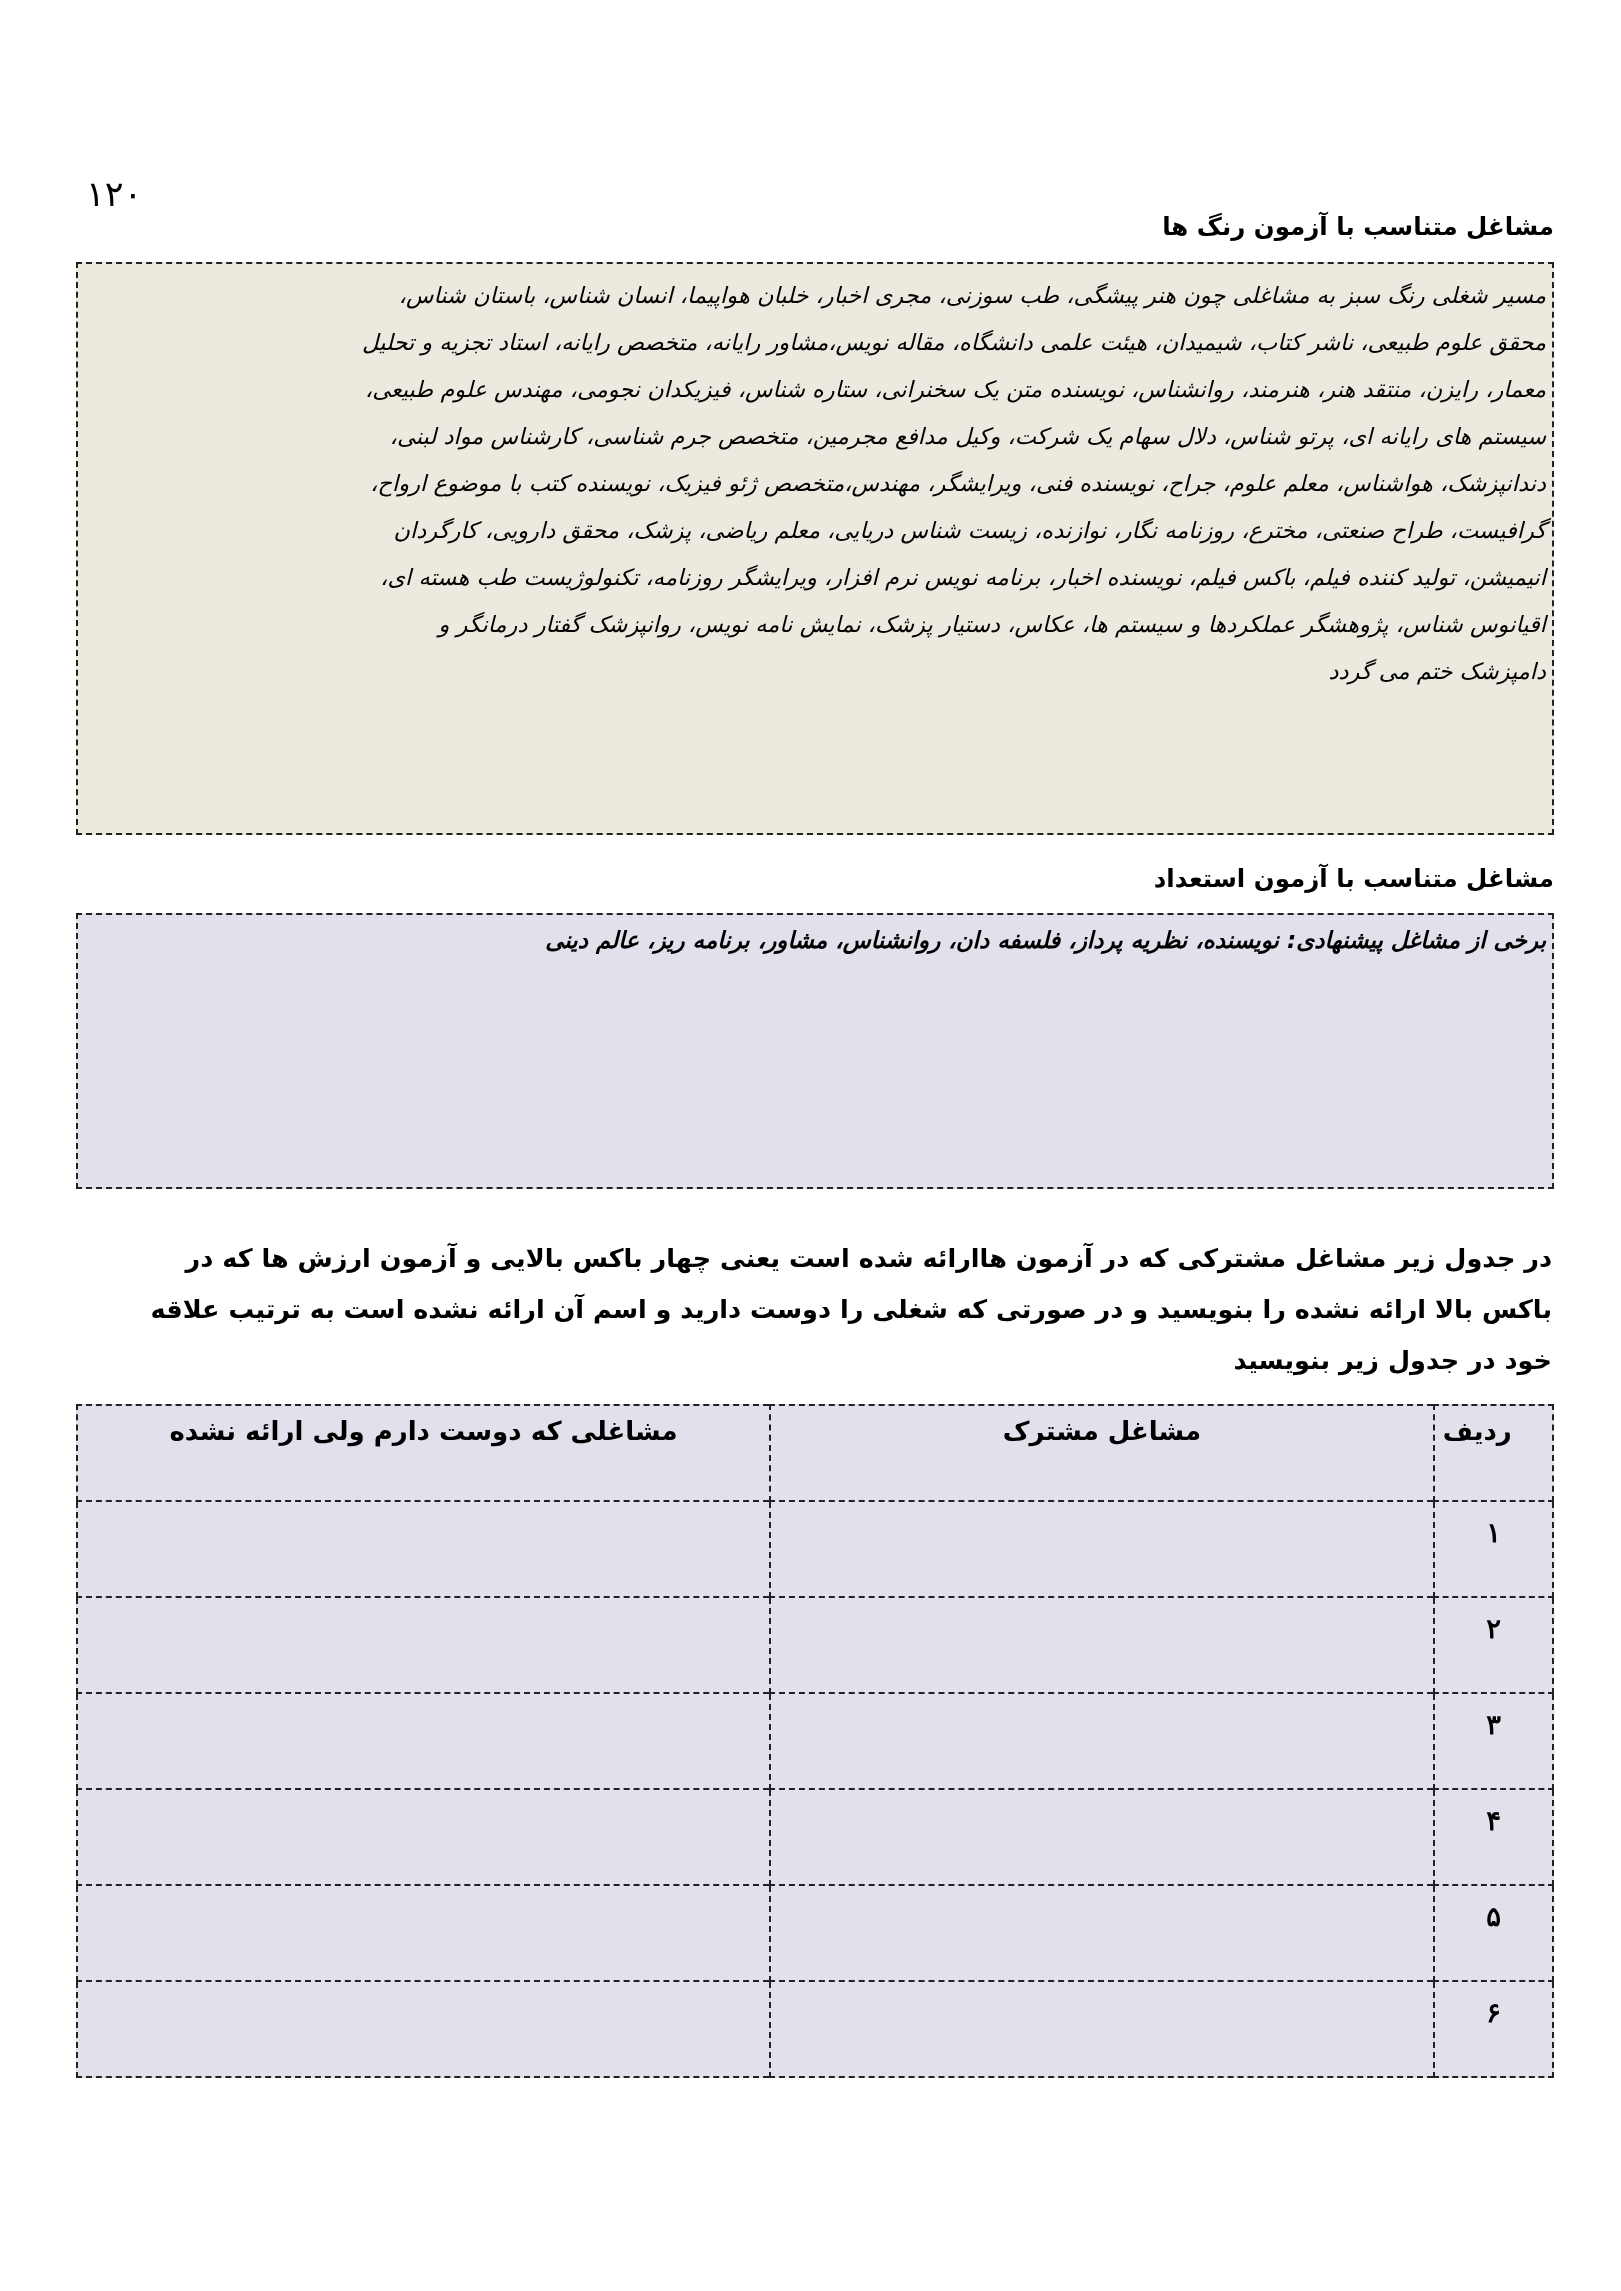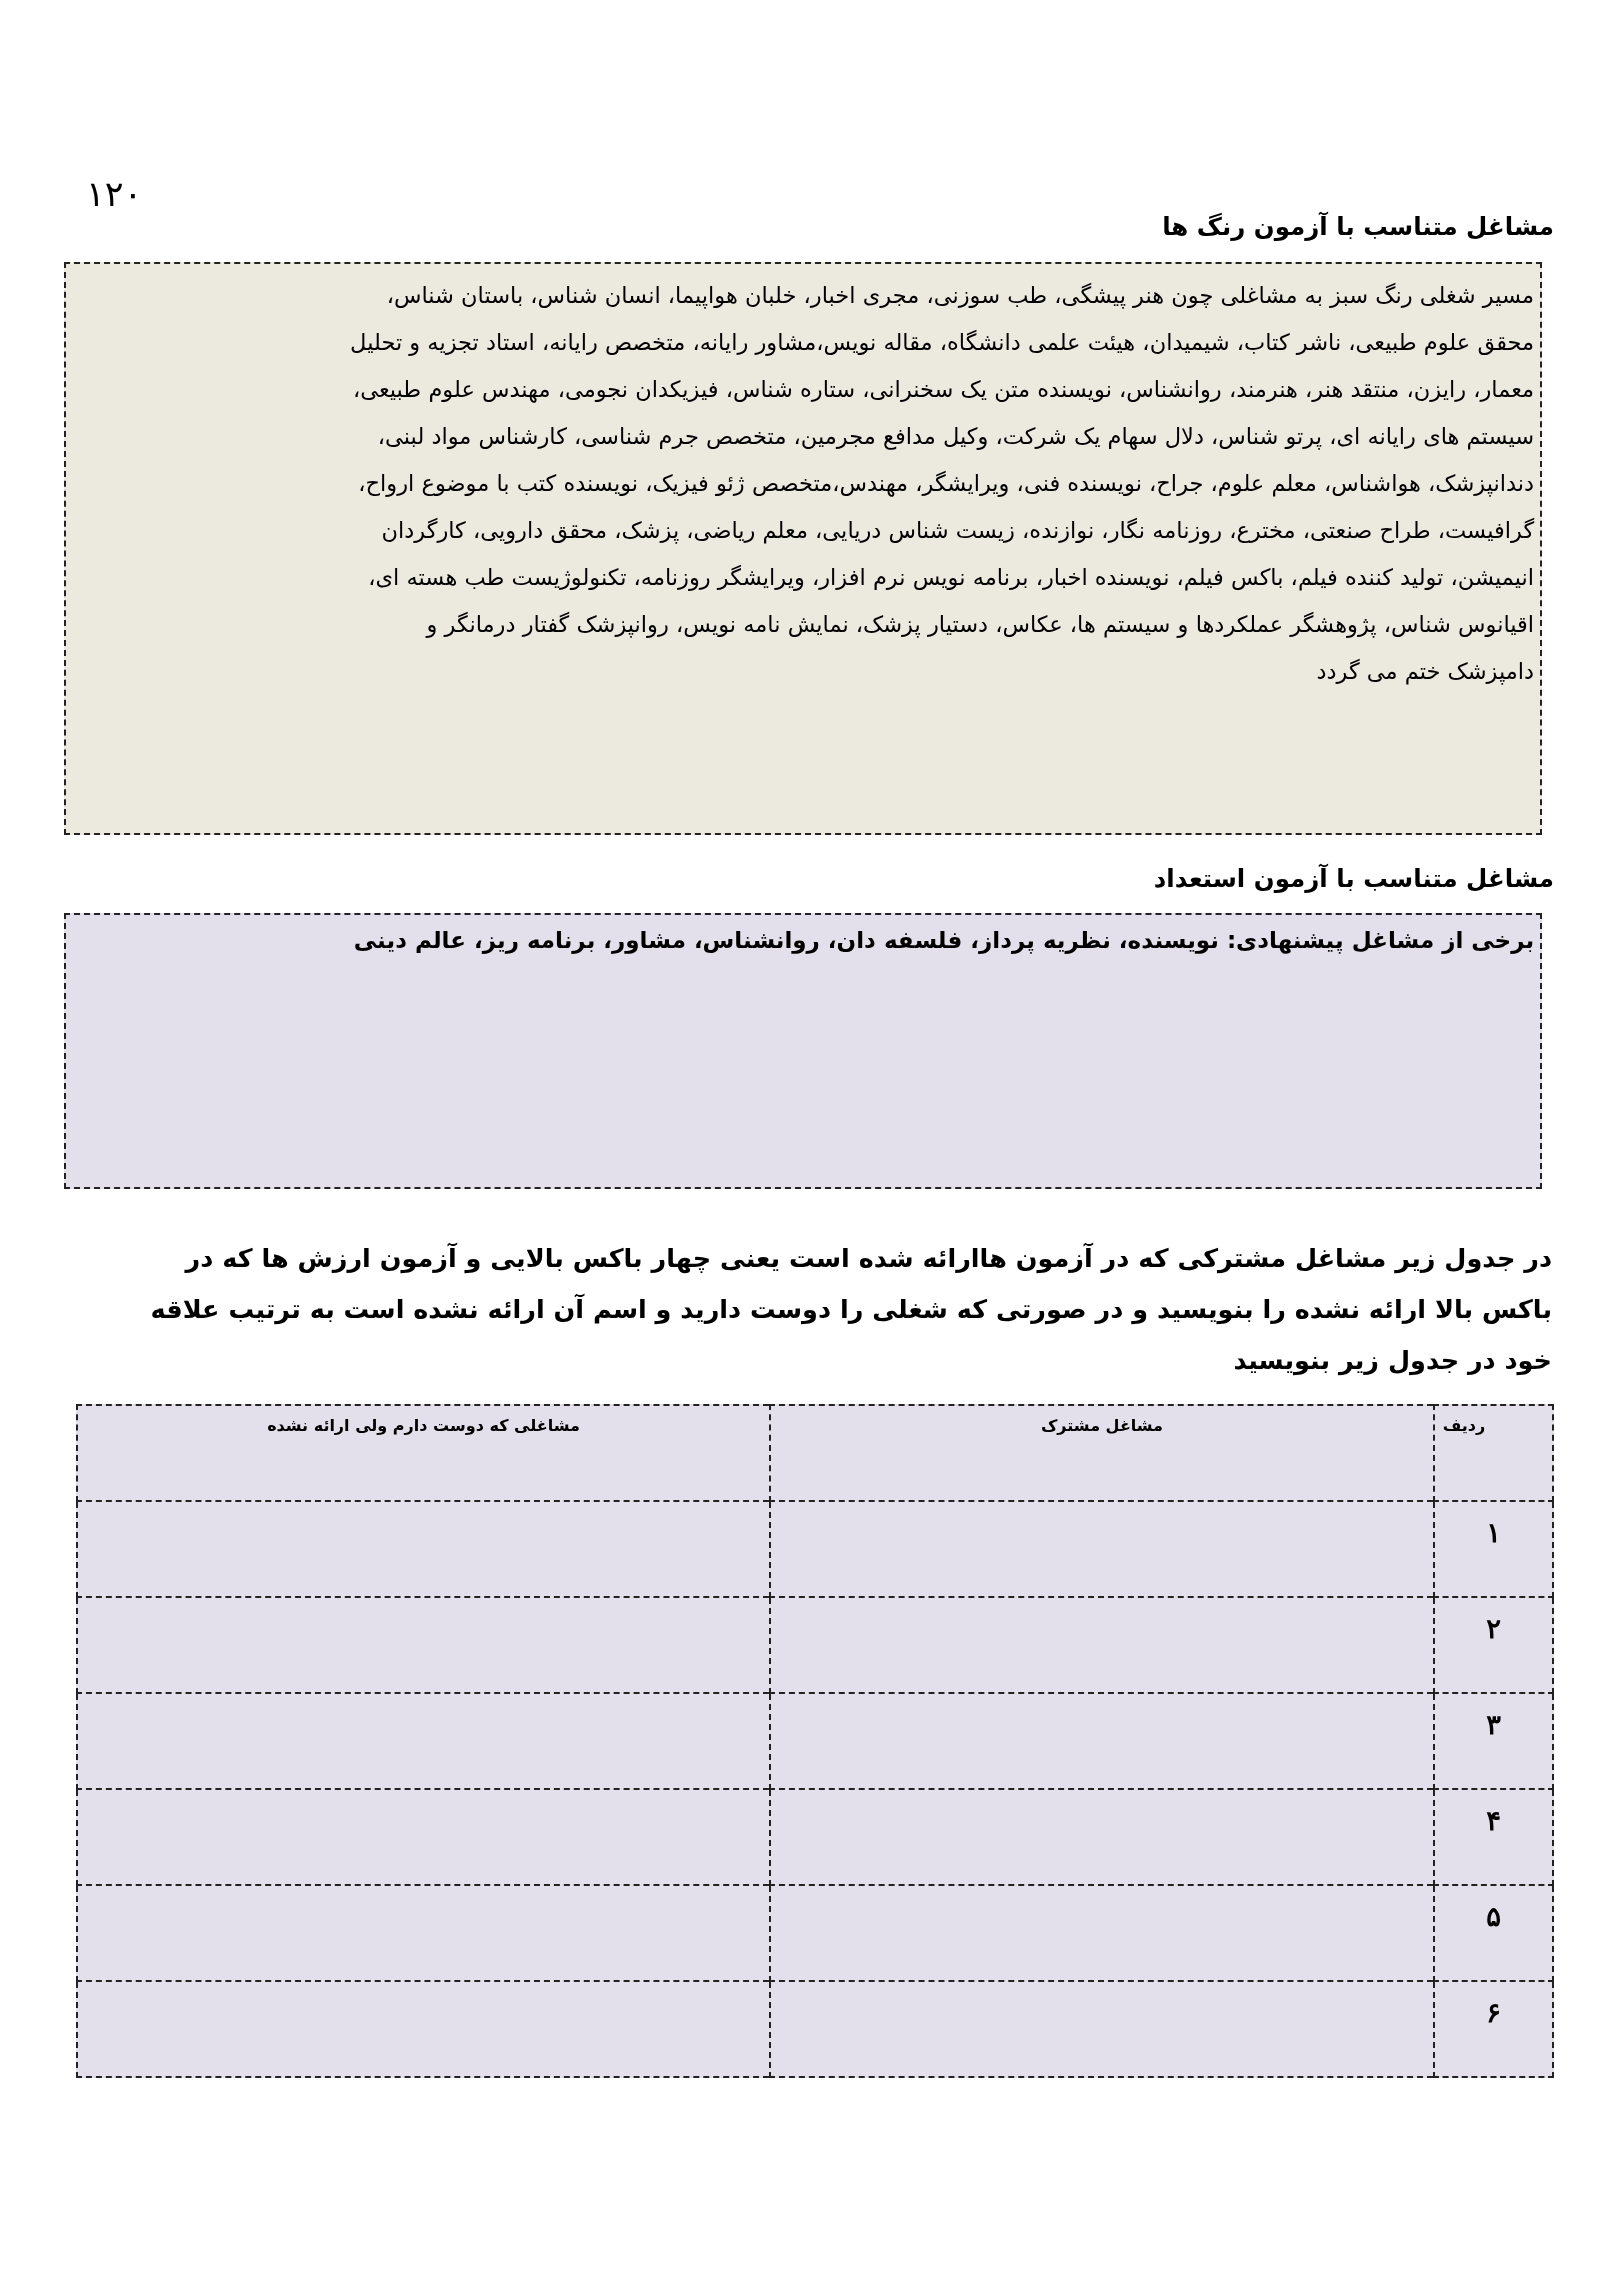--- a/index.html
+++ b/index.html
@@ -1,31 +1,31 @@
 <!DOCTYPE html>
 <html><head>
 <meta charset="utf-8">
 <style>
   html, body { margin:0; padding:0; background:#ffffff; }
   body { width:1621px; height:2292px; position:relative; overflow:hidden;
          font-family:"DejaVu Sans", sans-serif; color:#000; }
   .abs { position:absolute; }
   .page-num { left:86px; top:174px; font-family:"DejaVu Serif", serif; font-size:35px; }
   .title { right:67px; direction:rtl; text-align:right; font-weight:bold; font-size:24.5px; white-space:nowrap; }
-  .box { left:64px; width:1478px; border:2px dashed #222; box-sizing:border-box; direction:rtl; }
+  .box { left:76px; width:1478px; border:2px dashed #222; box-sizing:border-box; direction:rtl;font-style:italic; }
   .box1 { top:262px; height:573px; background:#ECE9DF; padding:7.8px 5.9px 0 59px; }
   .box1 p { margin:0; font-size:22.5px; line-height:47px; text-align:right; }
   .box2 { top:913px; height:276px; background:#E4E0EB; padding:5.9px 5.9px 0 19.6px; }
   .box2 p { margin:0; font-size:23px; font-weight:bold; line-height:39px; text-align:right; }
   .instr { right:69px; top:1233px; width:1411px; direction:rtl; text-align:right;
            font-weight:bold; font-size:25.5px; line-height:51px; margin:0; }
   table.grid { position:absolute; left:76px; top:1404px; width:1478px; border-collapse:collapse;
                direction:rtl; background:#E4E0EB; table-layout:fixed; }
   .grid td, .grid th { border:2px dashed #222; height:96px; vertical-align:top; padding:9.8px 7.8px; box-sizing:border-box; }
-  .grid th { font-weight:bold; font-size:16px; text-align:center; }
+  .grid th { font-weight:bold; font-size:26px; text-align:center; }
   .grid th.c-idx { text-align:left; }
   .grid td.c-idx { text-align:center; font-size:27.4px; font-weight:bold; font-family:"DejaVu Serif", serif; padding-top:13.7px; }
   .c-idx { width:119px; }
   .c-common { width:664px; }
 </style>
 </head>
 <body>
 
 <div class="abs page-num">۱۲۰</div>
 

